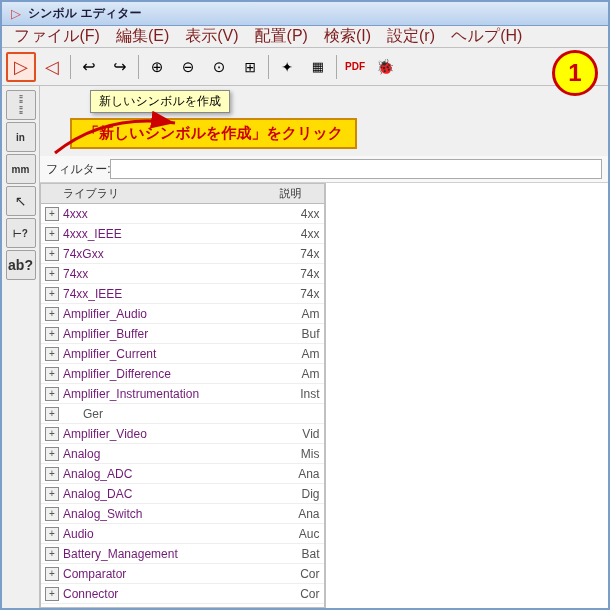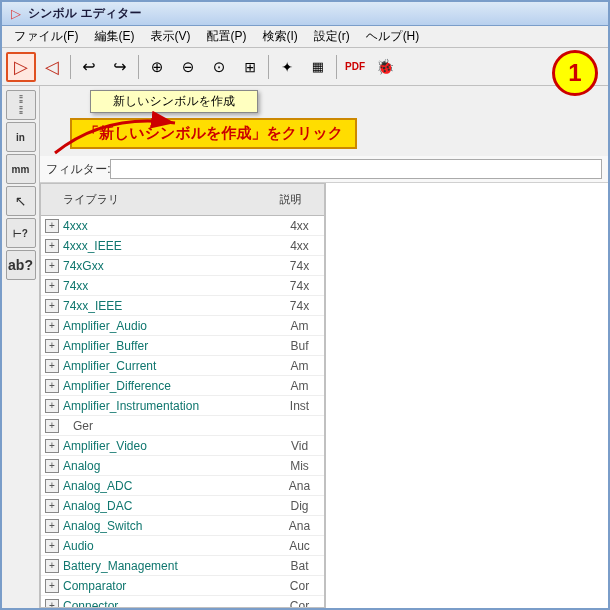--- a/index.html
+++ b/index.html
@@ -54,22 +54,22 @@
       height: 22px;
       display: flex;
       align-items: center;
       padding: 0 4px;
       border-bottom: 1px solid #c0c0c0;
       flex-shrink: 0;
     }
 
     .menu-item {
       padding: 2px 8px;
-      font-size: 12px;
-      color: #000000;
+      font-size: 16px;
+      color: #7f1d1d;
       cursor: pointer;
       white-space: nowrap;
     }
 
     .toolbar {
       background: #f0f0f0;
       height: 38px;
       display: flex;
       align-items: center;
       padding: 2px 4px;
@@ -209,32 +209,32 @@
       align-items: center;
       justify-content: center;
       font-size: 10px;
       margin-right: 4px;
       flex-shrink: 0;
       color: #555;
     }
 
     .lib-name {
       font-size: 12px;
-      color: #0f766e;
+      color: #701a75;
       flex: 1;
       overflow: hidden;
       text-overflow: ellipsis;
       white-space: nowrap;
     }
 
     .lib-short {
       font-size: 12px;
       color: #555;
       width: 40px;
-      text-align: center;
+      text-align: right;
       overflow: hidden;
       text-overflow: ellipsis;
       white-space: nowrap;
     }
 
     .canvas-area {
       flex: 1;
       background: #ffffff;
       border-left: 1px solid #c0c0c0;
     }
@@ -307,41 +307,41 @@
         <svg class="arrow-svg" width="180" height="55">
           <defs>
             <marker id="arrowhead" markerWidth="8" markerHeight="6" refX="8" refY="3" orient="auto">
               <polygon points="0 0, 8 3, 0 6" fill="#cc0000"></polygon>
             </marker>
           </defs>
 
           <path d="M 10 45 Q 60 5 130 15" stroke="#cc0000" stroke-width="3" fill="none" marker-end="url(#arrowhead)"></path>
         </svg>
 
-        <div style="position:absolute; top:4px; left:50px; background:#ffffc0; border:1px solid #888; padding:2px 22px; font-size:12px; box-shadow:2px 2px 4px rgba(0,0,0,0.3); white-space:nowrap;">
+        <div style="position:absolute; top:4px; left:50px; background:#ffffc0; border:1px solid #888; padding:2px 8px; font-size:12px; box-shadow:2px 2px 4px rgba(0,0,0,0.3); white-space:nowrap;">
           <span>新しいシンボルを作成</span>
         </div>
 
         <div style="position:absolute; top:32px; left:30px; background:#ffdd00; border:2px solid #cc8800; padding:4px 12px; font-size:15px; font-weight:bold; color:#cc0000; white-space:nowrap;">
           <span>「新しいシンボルを作成」をクリック</span>
         </div>
       </div>
 
       <div style="display:flex; flex-direction:column; flex:1; margin-top:70px; overflow:hidden;">
 
         <div class="filter-row">
           <span class="filter-label">フィルター:</span>
           <input class="filter-input" type="text" style="">
         </div>
 
         <div style="display:flex; flex:1; overflow:hidden;">
 
           <div class="lib-list" style="width:300px; flex-shrink:0;">
 
-            <div style="display:flex; background:#e8e8e8; border-bottom:1px solid #bbb; height:32px; align-items:center; padding:0 4px;">
+            <div style="display:flex; background:#e8e8e8; border-bottom:1px solid #bbb; height:20px; align-items:center; padding:0 4px;">
               <div style="width:14px; margin-right:4px;"></div>
               <div style="font-size:11px; color:#333; flex:1;">ライブラリ</div>
               <div style="font-size:11px; color:#333; width:40px;">説明</div>
             </div>
 
             <div class="lib-row">
               <div class="lib-expand">+</div>
               <span class="lib-name">4xxx</span>
               <span class="lib-short">4xx</span>
             </div>

